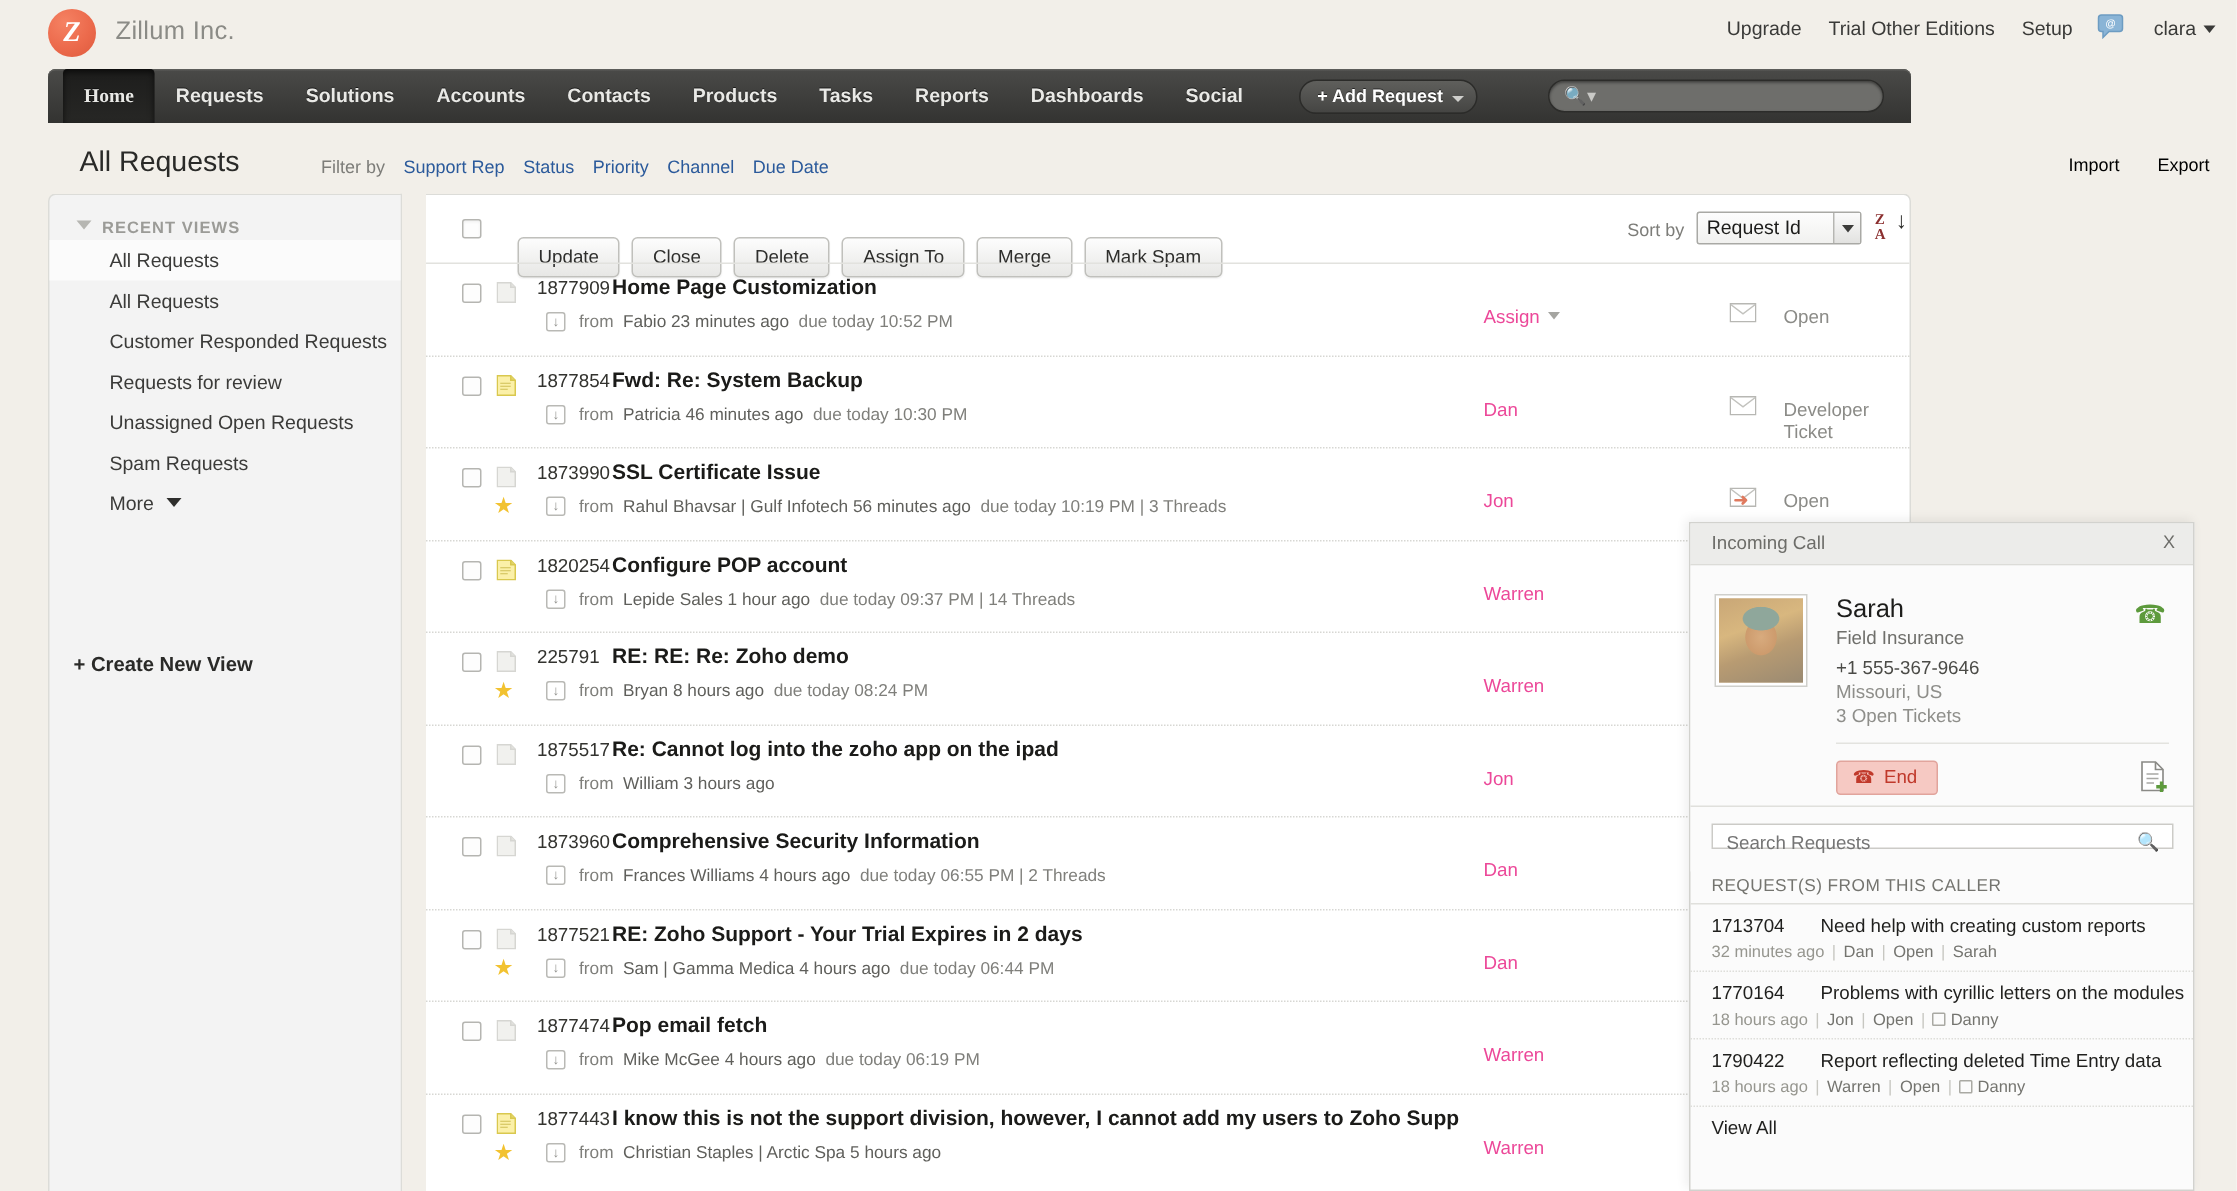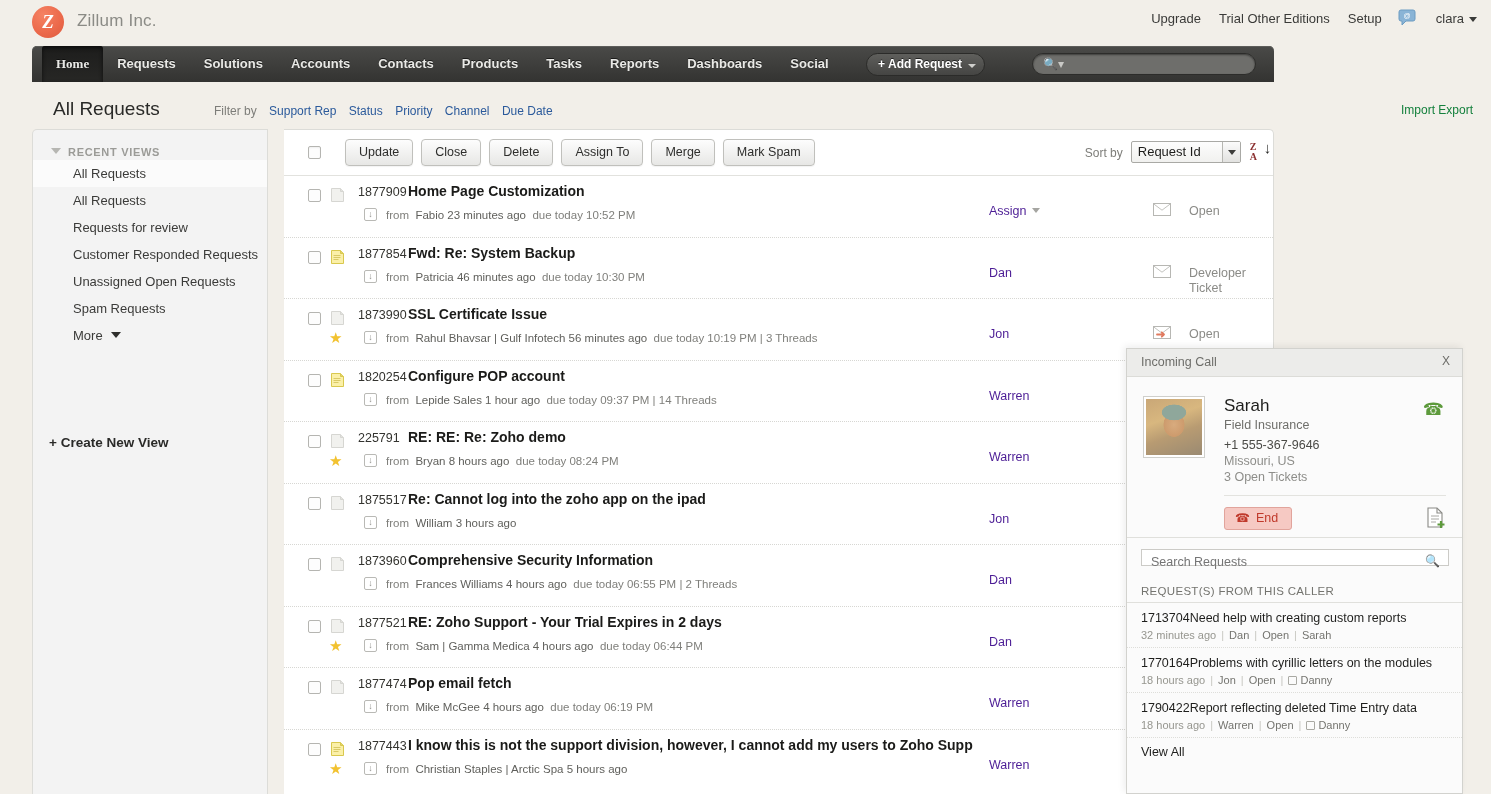--- a/index.html
+++ b/index.html
@@ -87,21 +87,21 @@
     position: absolute; left: 53px; top: 98px;
     font-size: 19px; color: #2a2a28;
   }
   .filterby {
     position: absolute; left: 214px; top: 104px; font-size: 12px; color: #7d7d79;
   }
   .filterby a {
     color: #2b5a9b; text-decoration: none; margin-left: 9px;
   }
   .ie-links { position: absolute; right: 18px; top: 103px; font-size: 12px; }
-  .ie-links a { color: #15803d; text-decoration: none; }
+  .ie-links a { color: #000000; text-decoration: none; margin-left: 22px; }
 
   
   .sidebar {
     position: absolute; left: 32px; top: 129px; width: 236px; height: 665px;
     background: #f3f3f3;
     border: 1px solid #dcdcd8; border-bottom: none;
     border-radius: 5px 0 0 0;
   }
   .sb-group {
     position: relative; padding: 16px 0 2px 18px;
@@ -139,20 +139,21 @@
     background: #fdfdfd; border: 1px solid #b5b5b1; border-radius: 2px;
     box-shadow: inset 0 1px 2px rgba(0,0,0,.06);
   }
   .tb-btns { position: absolute; left: 61px; top: 9px; }
   .btn {
     float: left; height: 27px; line-height: 25px; padding: 0 13px; margin-right: 8px;
     font-size: 12.5px; color: #2e2e2c; cursor: pointer;
     background: linear-gradient(#fdfdfd, #e7e7e5);
     border: 1px solid #c0c0bc; border-radius: 4px;
     box-shadow: 0 1px 1px rgba(0,0,0,.05);
+    margin-top: 19px;
   }
   .sortwrap { position: absolute; right: 16px; top: 11px; }
   .sortby-label { float: left; font-size: 12px; color: #7d7d79; margin: 5px 8px 0 0; }
   .sortsel {
     float: left; position: relative; width: 110px; height: 22px;
     background: linear-gradient(#fdfdfd, #f1f1ef);
     border: 1px solid #a9a9a5; border-radius: 2px;
     font-size: 13px; color: #1d1d1b; line-height: 20px; padding-left: 6px; cursor: pointer;
   }
   .sortsel .ssbtn {
@@ -200,21 +201,21 @@
     white-space: nowrap;
   }
   .inbox-ic {
     position: absolute; left: 0; top: -1px; width: 13px; height: 13px;
     border: 1px solid #b9b9b5; border-radius: 2px; color: #8e8e8a;
     font-size: 9px; line-height: 11px; text-align: center;
   }
   .r-meta .mtxt { display: inline-block; margin-left: 22px; }
   .r-meta .nm { color: #5f5f5b; }
   .r-assignee {
-    position: absolute; left: 705px; top: 28px; font-size: 12.5px; color: #4c1d95;
+    position: absolute; left: 705px; top: 28px; font-size: 12.5px; color: #ec4899;
   }
   .assign-caret {
     display: inline-block; width: 0; height: 0; margin-left: 5px;
     border-left: 4px solid transparent; border-right: 4px solid transparent;
     border-top: 5px solid #a5a5a1; vertical-align: 2px;
   }
   .r-chan { position: absolute; left: 869px; top: 26px; width: 18px; height: 13px; }
   .r-status {
     position: absolute; left: 905px; top: 28px; width: 82px;
     font-size: 12.5px; color: #8b8b87; line-height: 15px;
@@ -273,21 +274,21 @@
     font-family: "Liberation Sans", sans-serif; background: transparent;
   }
   .cp-search .sglyph { position: absolute; right: 8px; top: 4px; color: #9a9a96; font-size: 12px; }
   .cp-sect {
     padding: 4px 0 5px 14px; font-size: 11.5px; color: #74746f; letter-spacing: .3px;
   }
   .cp-list { position: relative; }
   .cp-item { position: relative; padding: 5px 0 6px 14px; border-top: 1px dotted #dedeDA; }
   .cp-item:first-child { border-top: 1px solid #e0e0dc; }
   .cp-item .cid { font-size: 12.5px; color: #1f1f1d; }
-  .cp-item .ctitle { font-size: 12.5px; color: #1f1f1d; margin-left: 0; }
+  .cp-item .ctitle { font-size: 12.5px; color: #1f1f1d; margin-left: 24px; }
   .cp-item .csub { display: block; margin-top: 3px; font-size: 11px; color: #96968f; }
   .cp-item .csub span { color: #74746f; }
   .cp-item .csub i.sep { color: #c7c7c1; font-style: normal; margin: 0 5px; }
   .contact-badge {
     display: inline-block; width: 9px; height: 9px; border: 1px solid #a9a9a3;
     border-radius: 1px; position: relative; top: 1px; margin-right: 3px;
   }
   .cp-viewall { padding: 7px 0 0 14px; font-size: 12.5px; color: #1f1f1d; cursor: pointer; border-top: 1px dotted #dedeDA; }
 </style>
 </head>
@@ -348,22 +349,22 @@
     <a href="#">Export</a>
   </div>
 
   <div class="sidebar">
     <div class="sb-group">
       <i class="sb-tri"></i><span>RECENT VIEWS</span>
     </div>
     <div class="sb-item sel">All Requests</div>
 
     <div class="sb-item">All Requests</div>
+    <div class="sb-item">Customer Responded Requests</div>
     <div class="sb-item">Requests for review</div>
-    <div class="sb-item">Customer Responded Requests</div>
     <div class="sb-item">Unassigned Open Requests</div>
     <div class="sb-item">Spam Requests</div>
     <div class="sb-item"><span>More</span><i class="sb-more-caret"></i></div>
 
     <div class="create-view">+ Create New View</div>
   </div>
 
   <div class="main">
 
     <div class="toolbar">

